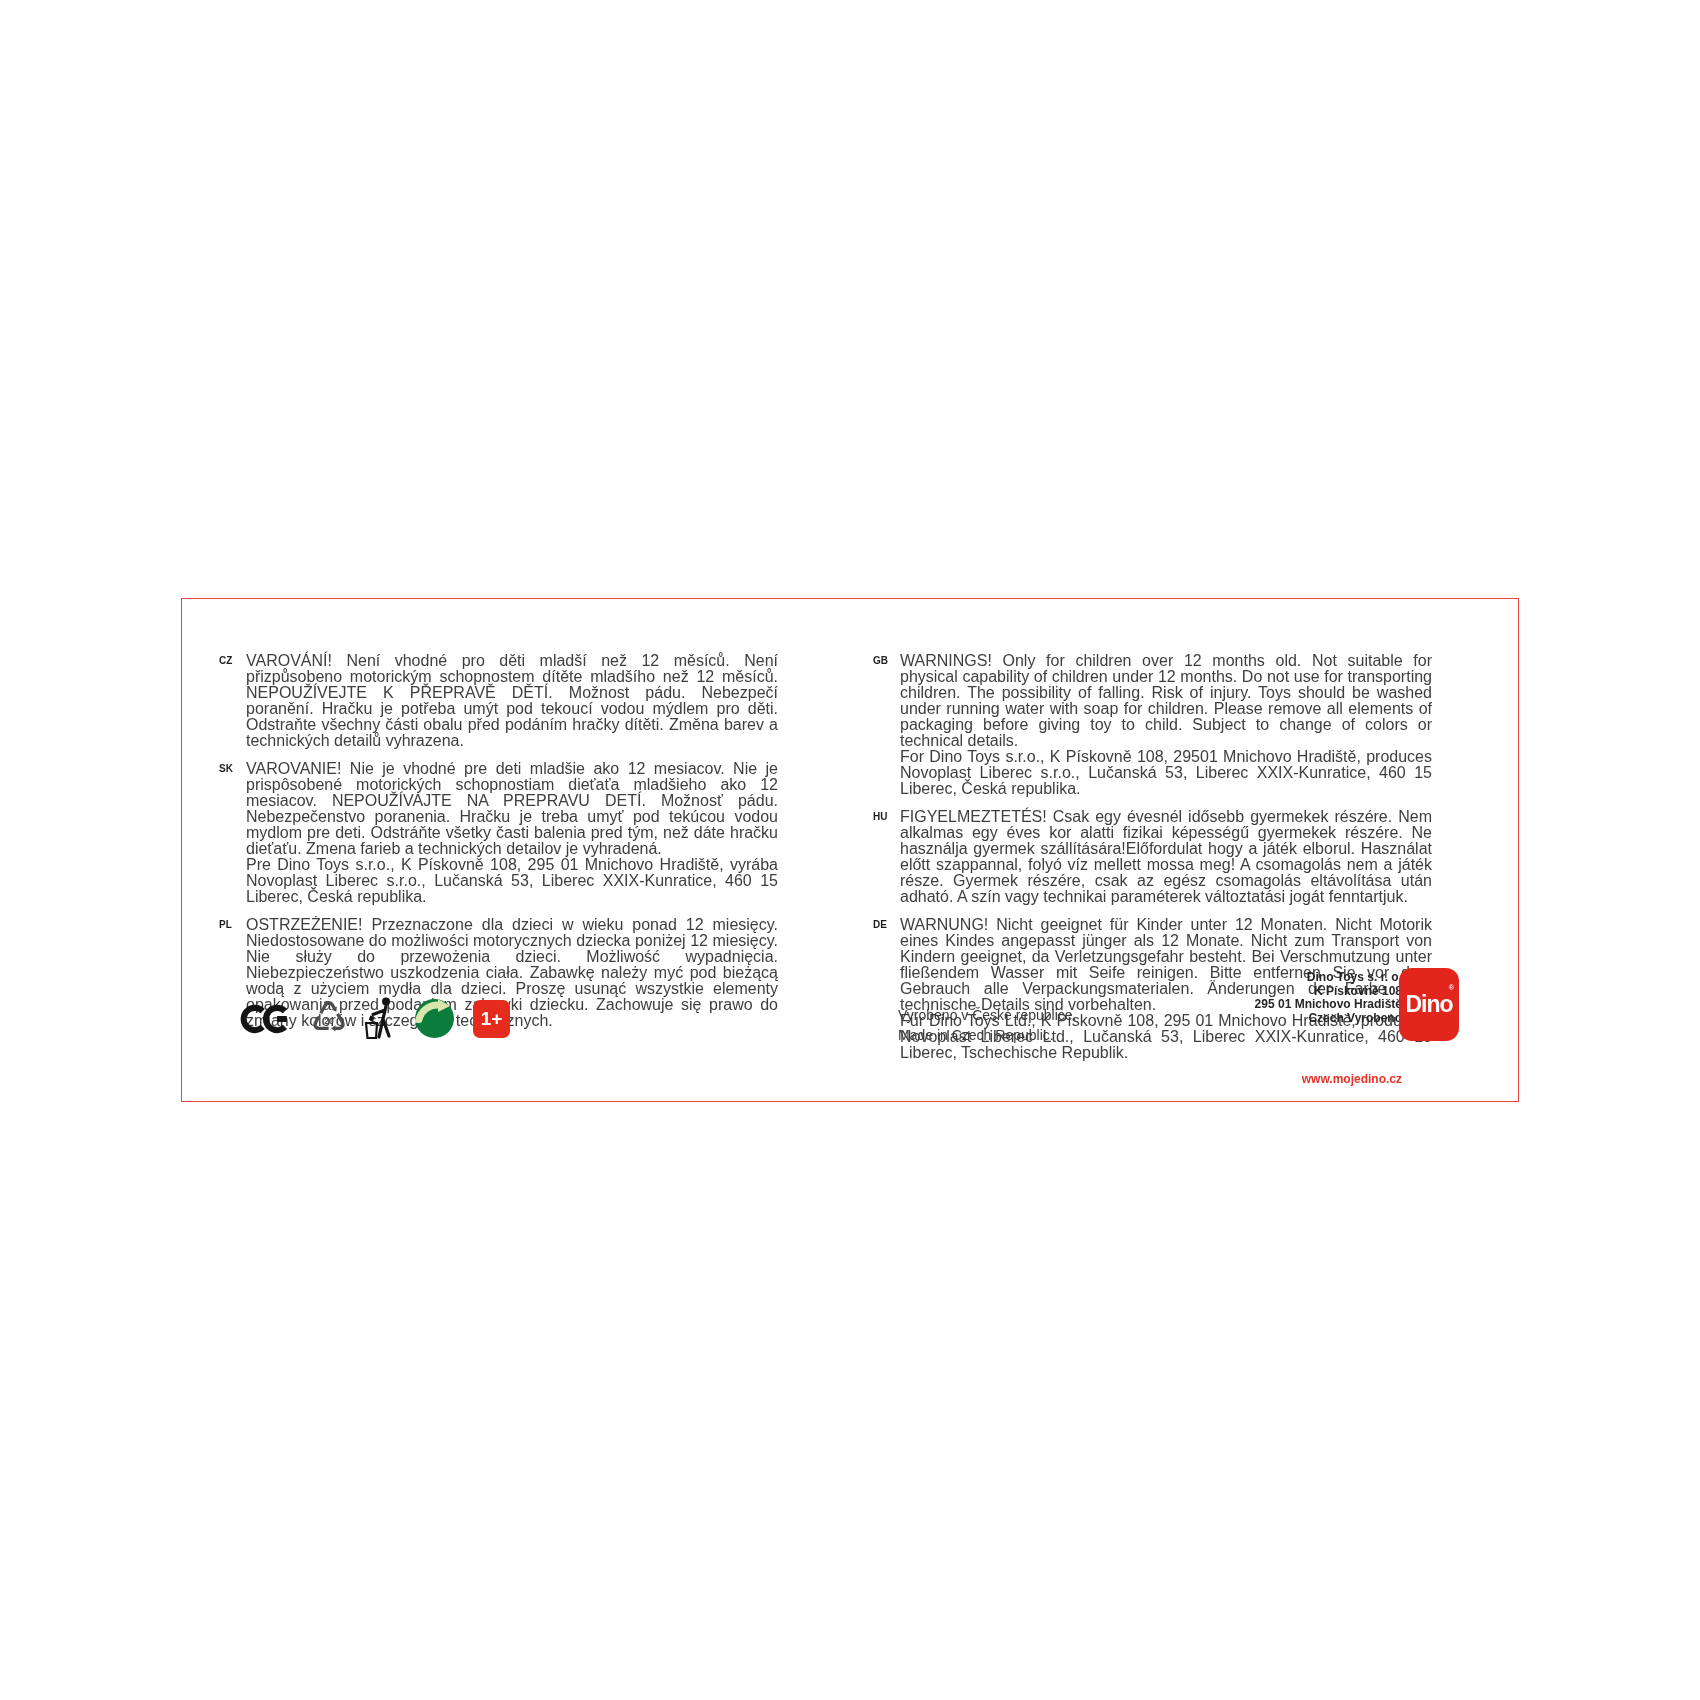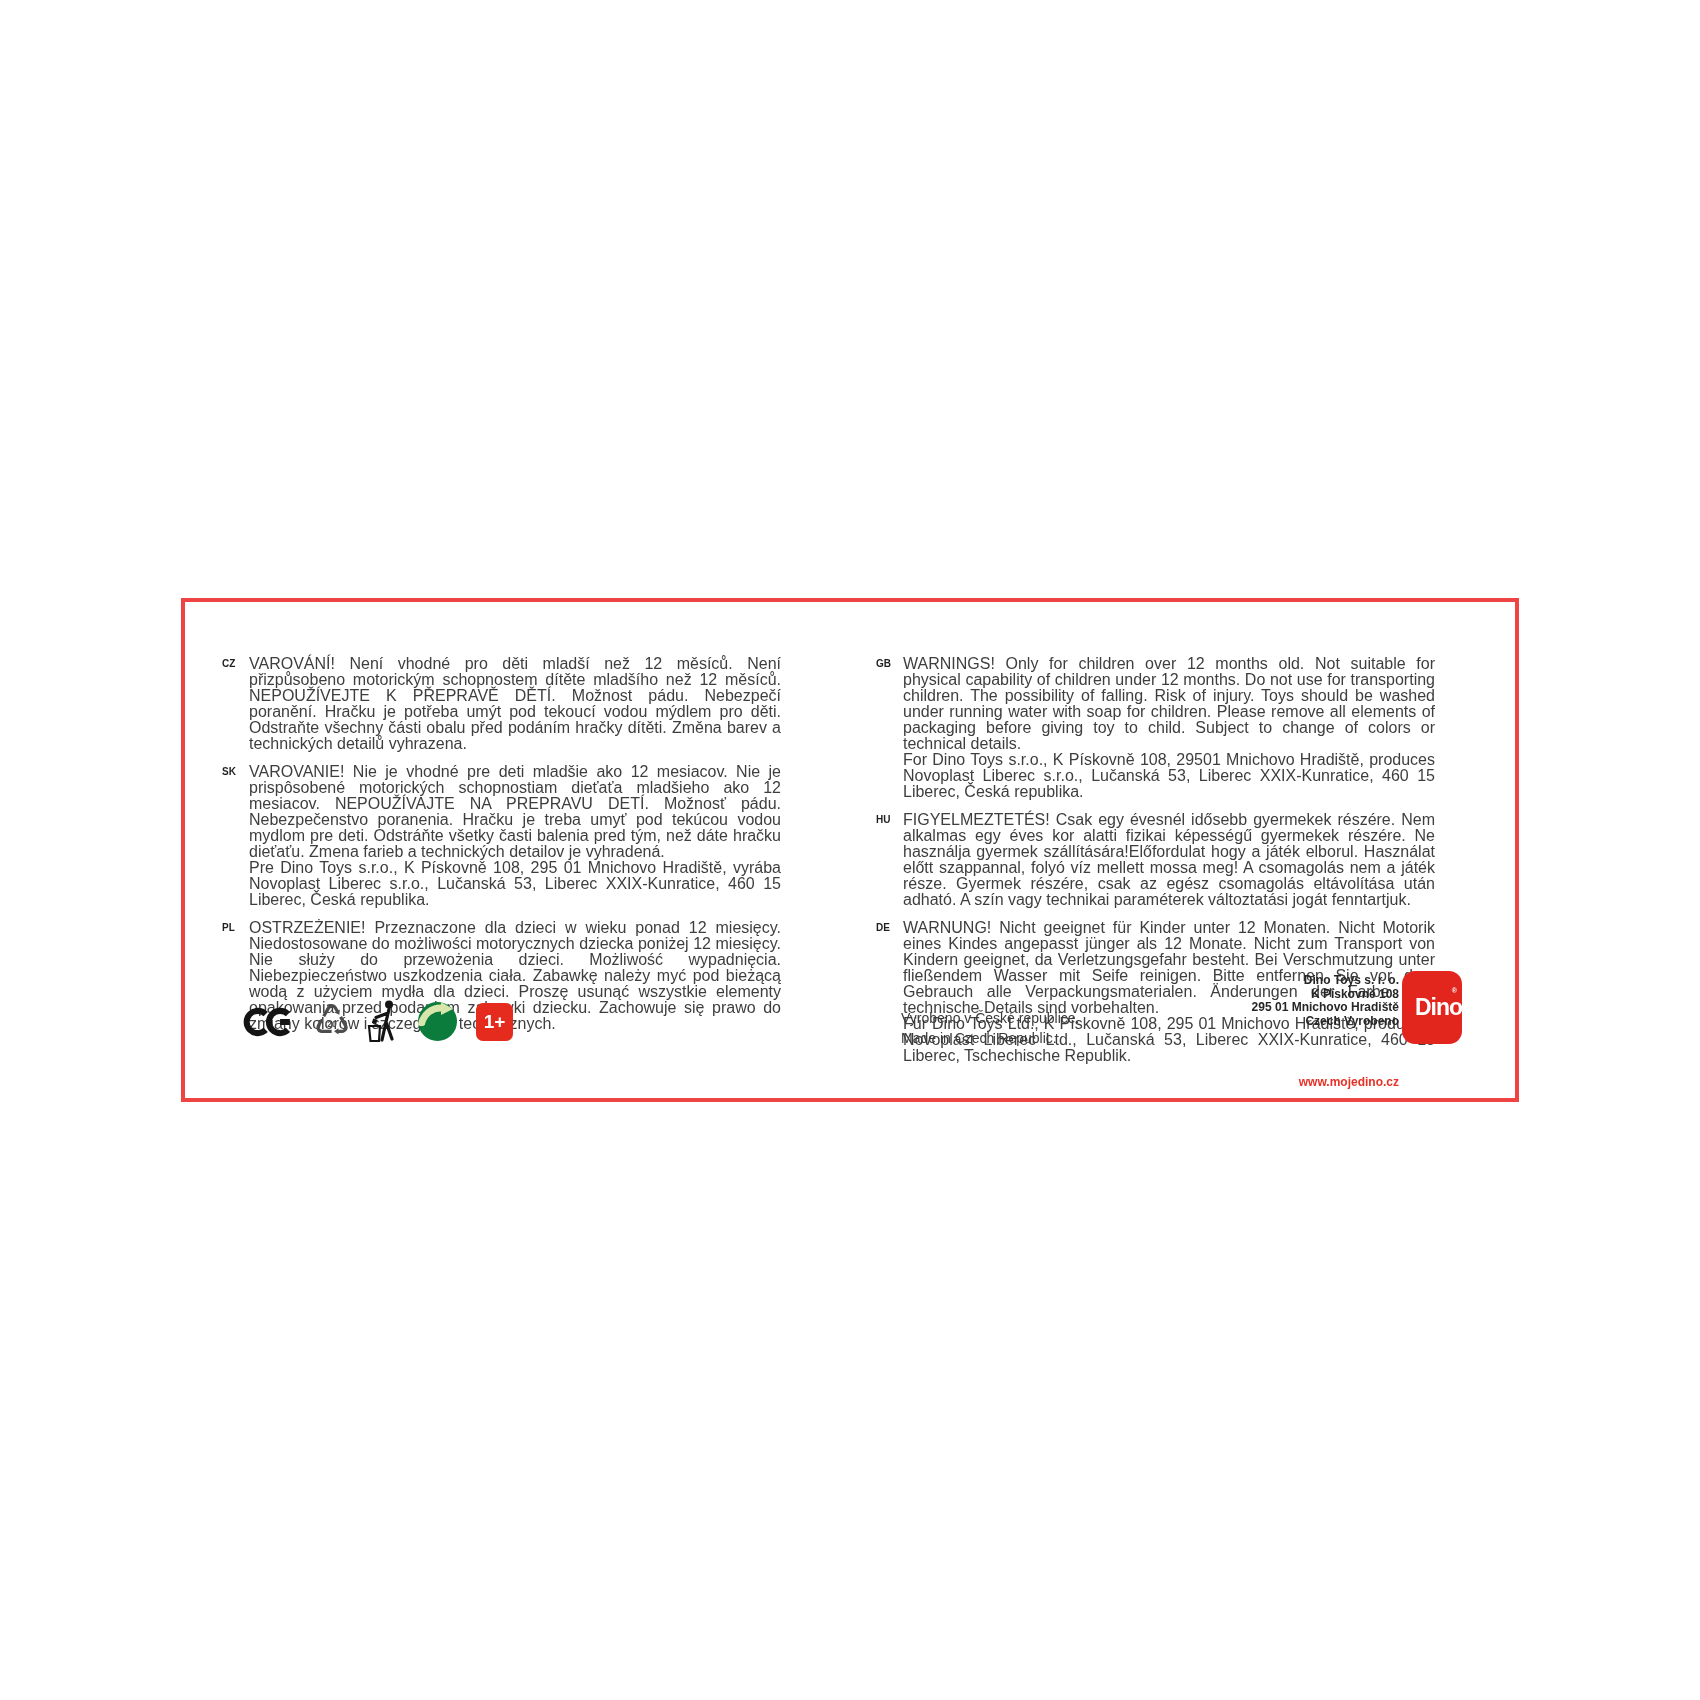--- a/index.html
+++ b/index.html
@@ -1,20 +1,20 @@
 <!DOCTYPE html>
 <html><head>
 <meta charset="utf-8">
 <style>
   html,body{margin:0;padding:0;background:#ffffff;}
   body{width:1700px;height:1700px;position:relative;font-family:"Liberation Sans",sans-serif;}
 
   .panel{
     position:absolute;left:181px;top:598px;width:1338px;height:504px;
-    background:#ffffff;border:4px solid #ef4444;box-sizing:border-box;
+    background:#ffffff;border:1px solid #ef4444;box-sizing:border-box;
   }
 
   .col{position:absolute;top:54px;}
   .col-left{left:37px;}
   .col-right{left:691px;}
 
   .warning-block{display:flex;margin-bottom:12px;}
   .lang-code{flex:0 0 22px;font-weight:700;font-size:10px;line-height:16px;color:#1f1f1f;text-align:left;}
   .warning-body{margin-left:5px;width:532px;font-size:16px;line-height:16px;color:#3e3e3e;}
   .warning-text{text-align:justify;}
@@ -31,21 +31,21 @@
   .icon-greendot{left:232px;top:399px;width:41px;height:41px;}
   .icon-age{left:291px;top:401px;width:37px;height:38px;background:#e52a1e;border-radius:7px;
     display:flex;align-items:center;justify-content:center;color:#ffffff;font-weight:700;font-size:19px;}
 
   .made-in{left:716px;top:406px;font-size:14px;line-height:20px;color:#3a3a3a;}
 
   .manufacturer{right:116px;top:372px;text-align:right;font-size:12px;line-height:13.5px;font-weight:700;color:#262626;}
   .manufacturer .web{color:#e63227;margin-top:48px;}
 
   .dino-logo{left:1217px;top:369px;width:60px;height:73px;background:#e2261d;border-radius:13px;
-    display:flex;align-items:center;justify-content:flex-end;}
+    display:flex;align-items:center;justify-content:center;}
   .dino-logo .txt{color:#ffffff;font-weight:700;font-size:23px;letter-spacing:-1px;}
   .dino-logo .reg{position:absolute;top:16px;right:5px;font-size:7px;color:#ffffff;font-weight:700;}
 </style>
 </head>
 <body>
 
 <div class="panel">
 
   <div class="col col-left">
     <div class="warning-block">

